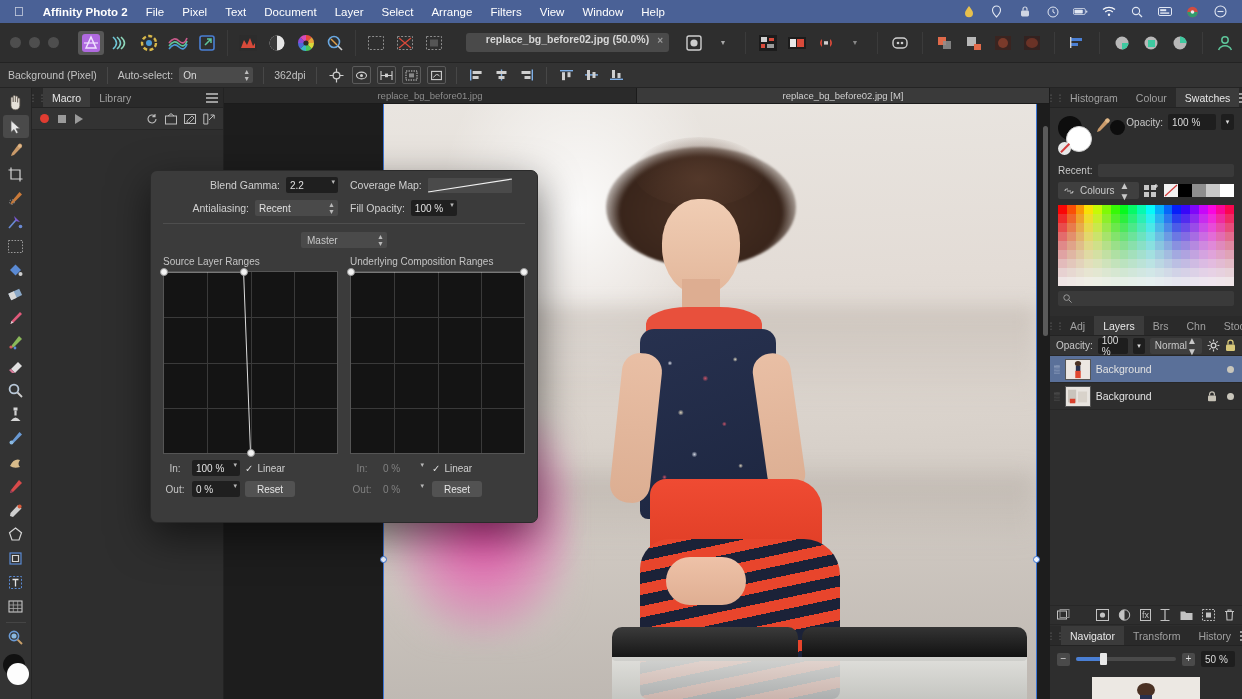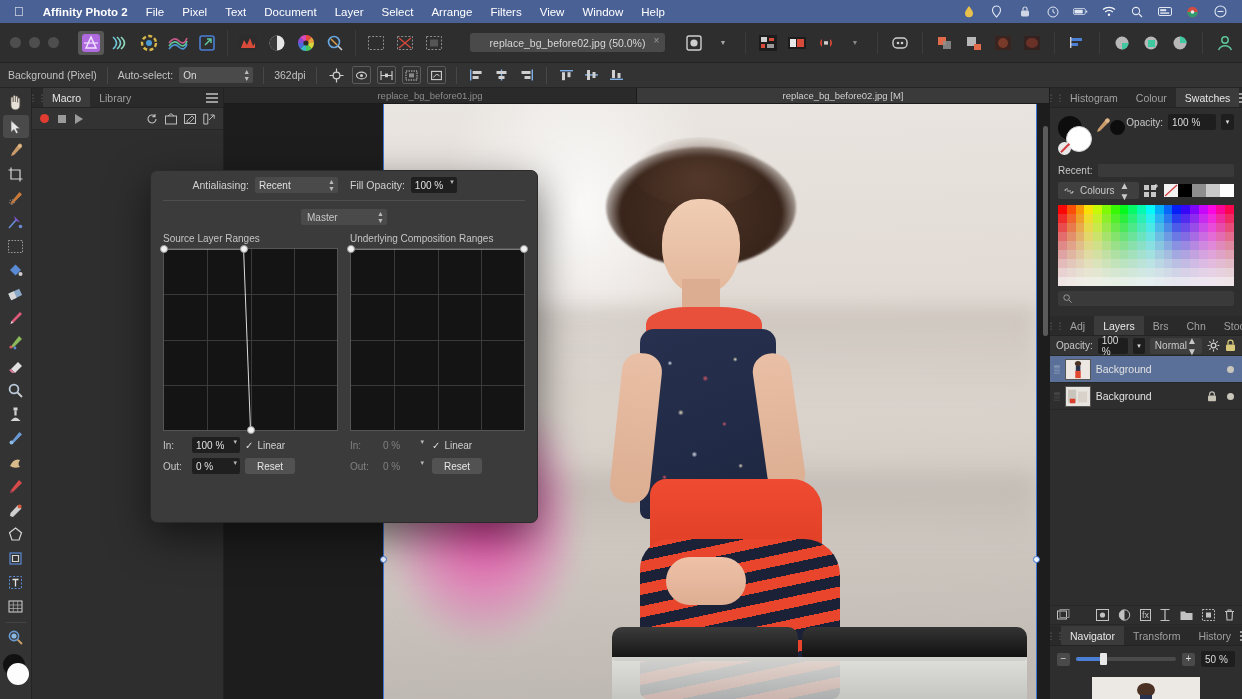--- a/index.html
+++ b/index.html
@@ -38,22 +38,22 @@
   .tb-group { display:flex; align-items:center; gap:3px; padding:0 7px;
      border-left:1px solid #3b3b3b; height:26px; }
   .tb-group.first { border-left:none; }
   .tb-btn { width:26px; height:24px; border-radius:3px; display:flex;
      align-items:center; justify-content:center; }
   .tb-btn.active { background:#575757; }
   .tb-sep { width:1px; height:22px; background:#3b3b3b; margin:0 6px; }
   .doc-tab-wrap { flex:1; display:flex; justify-content:center; }
   .doc-pill {
     min-width:178px; height:19px; background:#4a4a4a; border-radius:3px;
-    display:flex; align-items:center; justify-content:center; position:relative;
-    color:#d6d6d6; font-size:10.5px; padding:0 20px;
+    display:flex; justify-content:center; position:relative;
+    color:#d6d6d6; font-size:10.5px; padding:0 20px;font-weight:bold;
   }
   .doc-pill .close { position:absolute; right:6px; top:2px; color:#9a9a9a; font-size:10px;}
   .tb-right { display:flex; align-items:center; gap:3px; padding-right:4px; }
   .avatar-btn { width:26px; height:24px; display:flex; align-items:center; justify-content:center; }
 
   
   .ctxbar {
     position:absolute; top:63px; left:0; width:1242px; height:25px;
     background:#333333; border-bottom:1px solid #242424;
     display:flex; align-items:center; padding:0 8px; gap:6px;
@@ -254,21 +254,21 @@
      display:flex; align-items:center; padding:0 6px; font-size:10px; position:relative; }
   .ranges { display:flex; gap:12px; }
   .range-col { flex:1; }
   .range-lbl { font-size:10px; color:#c4c4c4; margin-bottom:4px; }
   .graph { position:relative; height:183px; background:#141414; border:1px solid #555; }
   .graph .gl { position:absolute; background:#3a3a3a; }
   .node { position:absolute; width:8px; height:8px; border-radius:50%; background:#f2f2f2;
      border:1px solid #9b9b9b; }
   .rng-ctrl { margin-top:6px; }
   .rng-line { display:flex; align-items:center; gap:5px; margin-bottom:5px; }
-  .rng-line .lb { width:24px; text-align:left; font-size:10px; color:#c6c6c6; }
+  .rng-line .lb { width:24px; text-align:center; font-size:10px; color:#c6c6c6; }
   .rng-line .lb.dim, .inp.dim { color:#808080; }
   .chk { display:flex; align-items:center; gap:4px; font-size:10px; color:#cfcfcf; }
   .chk .mark { font-size:10px; color:#dcdcdc; }
   .rbtn { height:16px; background:#525252; border-radius:3px; display:flex; align-items:center;
      justify-content:center; padding:0 12px; font-size:10px; color:#e6e6e6; }
   svg { display:block; }
 </style>
 </head>
 <body>
 
@@ -1294,20 +1294,37 @@
           <ellipse cx="54" cy="13" rx="9" ry="7" fill="#4a3124"></ellipse>
           <rect x="48" y="18" width="12" height="12" fill="#28314e"></rect>
           <rect x="46" y="28" width="16" height="12" fill="#e0472f"></rect>
         </svg>
     </div>
   </div>
 
   <div class="dialog">
 
     <div class="dlg-body">
+      <div class="frm-row">
+        <div class="frm-col" style="justify-content:flex-end;padding-right:12px;">
+          <span class="frm-lbl">Blend Gamma:</span>
+          <span class="inp" style="width:52px;">
+            <span>2.2</span>
+            <span class="stepper">▾</span>
+          </span>
+        </div>
+        <div class="frm-col" style="justify-content:flex-start;">
+          <span class="frm-lbl">Coverage Map:</span>
+          <span class="cov-map">
+            <svg width="84" height="15" viewBox="0 0 84 15">
+                <path d="M0 14 L84 1" stroke="#f0f0f0" stroke-width="1.2"></path>
+              </svg>
+          </span>
+        </div>
+      </div>
 
       <div class="frm-row">
         <div class="frm-col" style="justify-content:flex-end;padding-right:12px;">
           <span class="frm-lbl">Antialiasing:</span>
           <span class="inp lite" style="width:83px;">
             <span>Recent</span>
             <span class="stepper">▲<br>▼</span>
           </span>
         </div>
         <div class="frm-col" style="justify-content:flex-start;">

